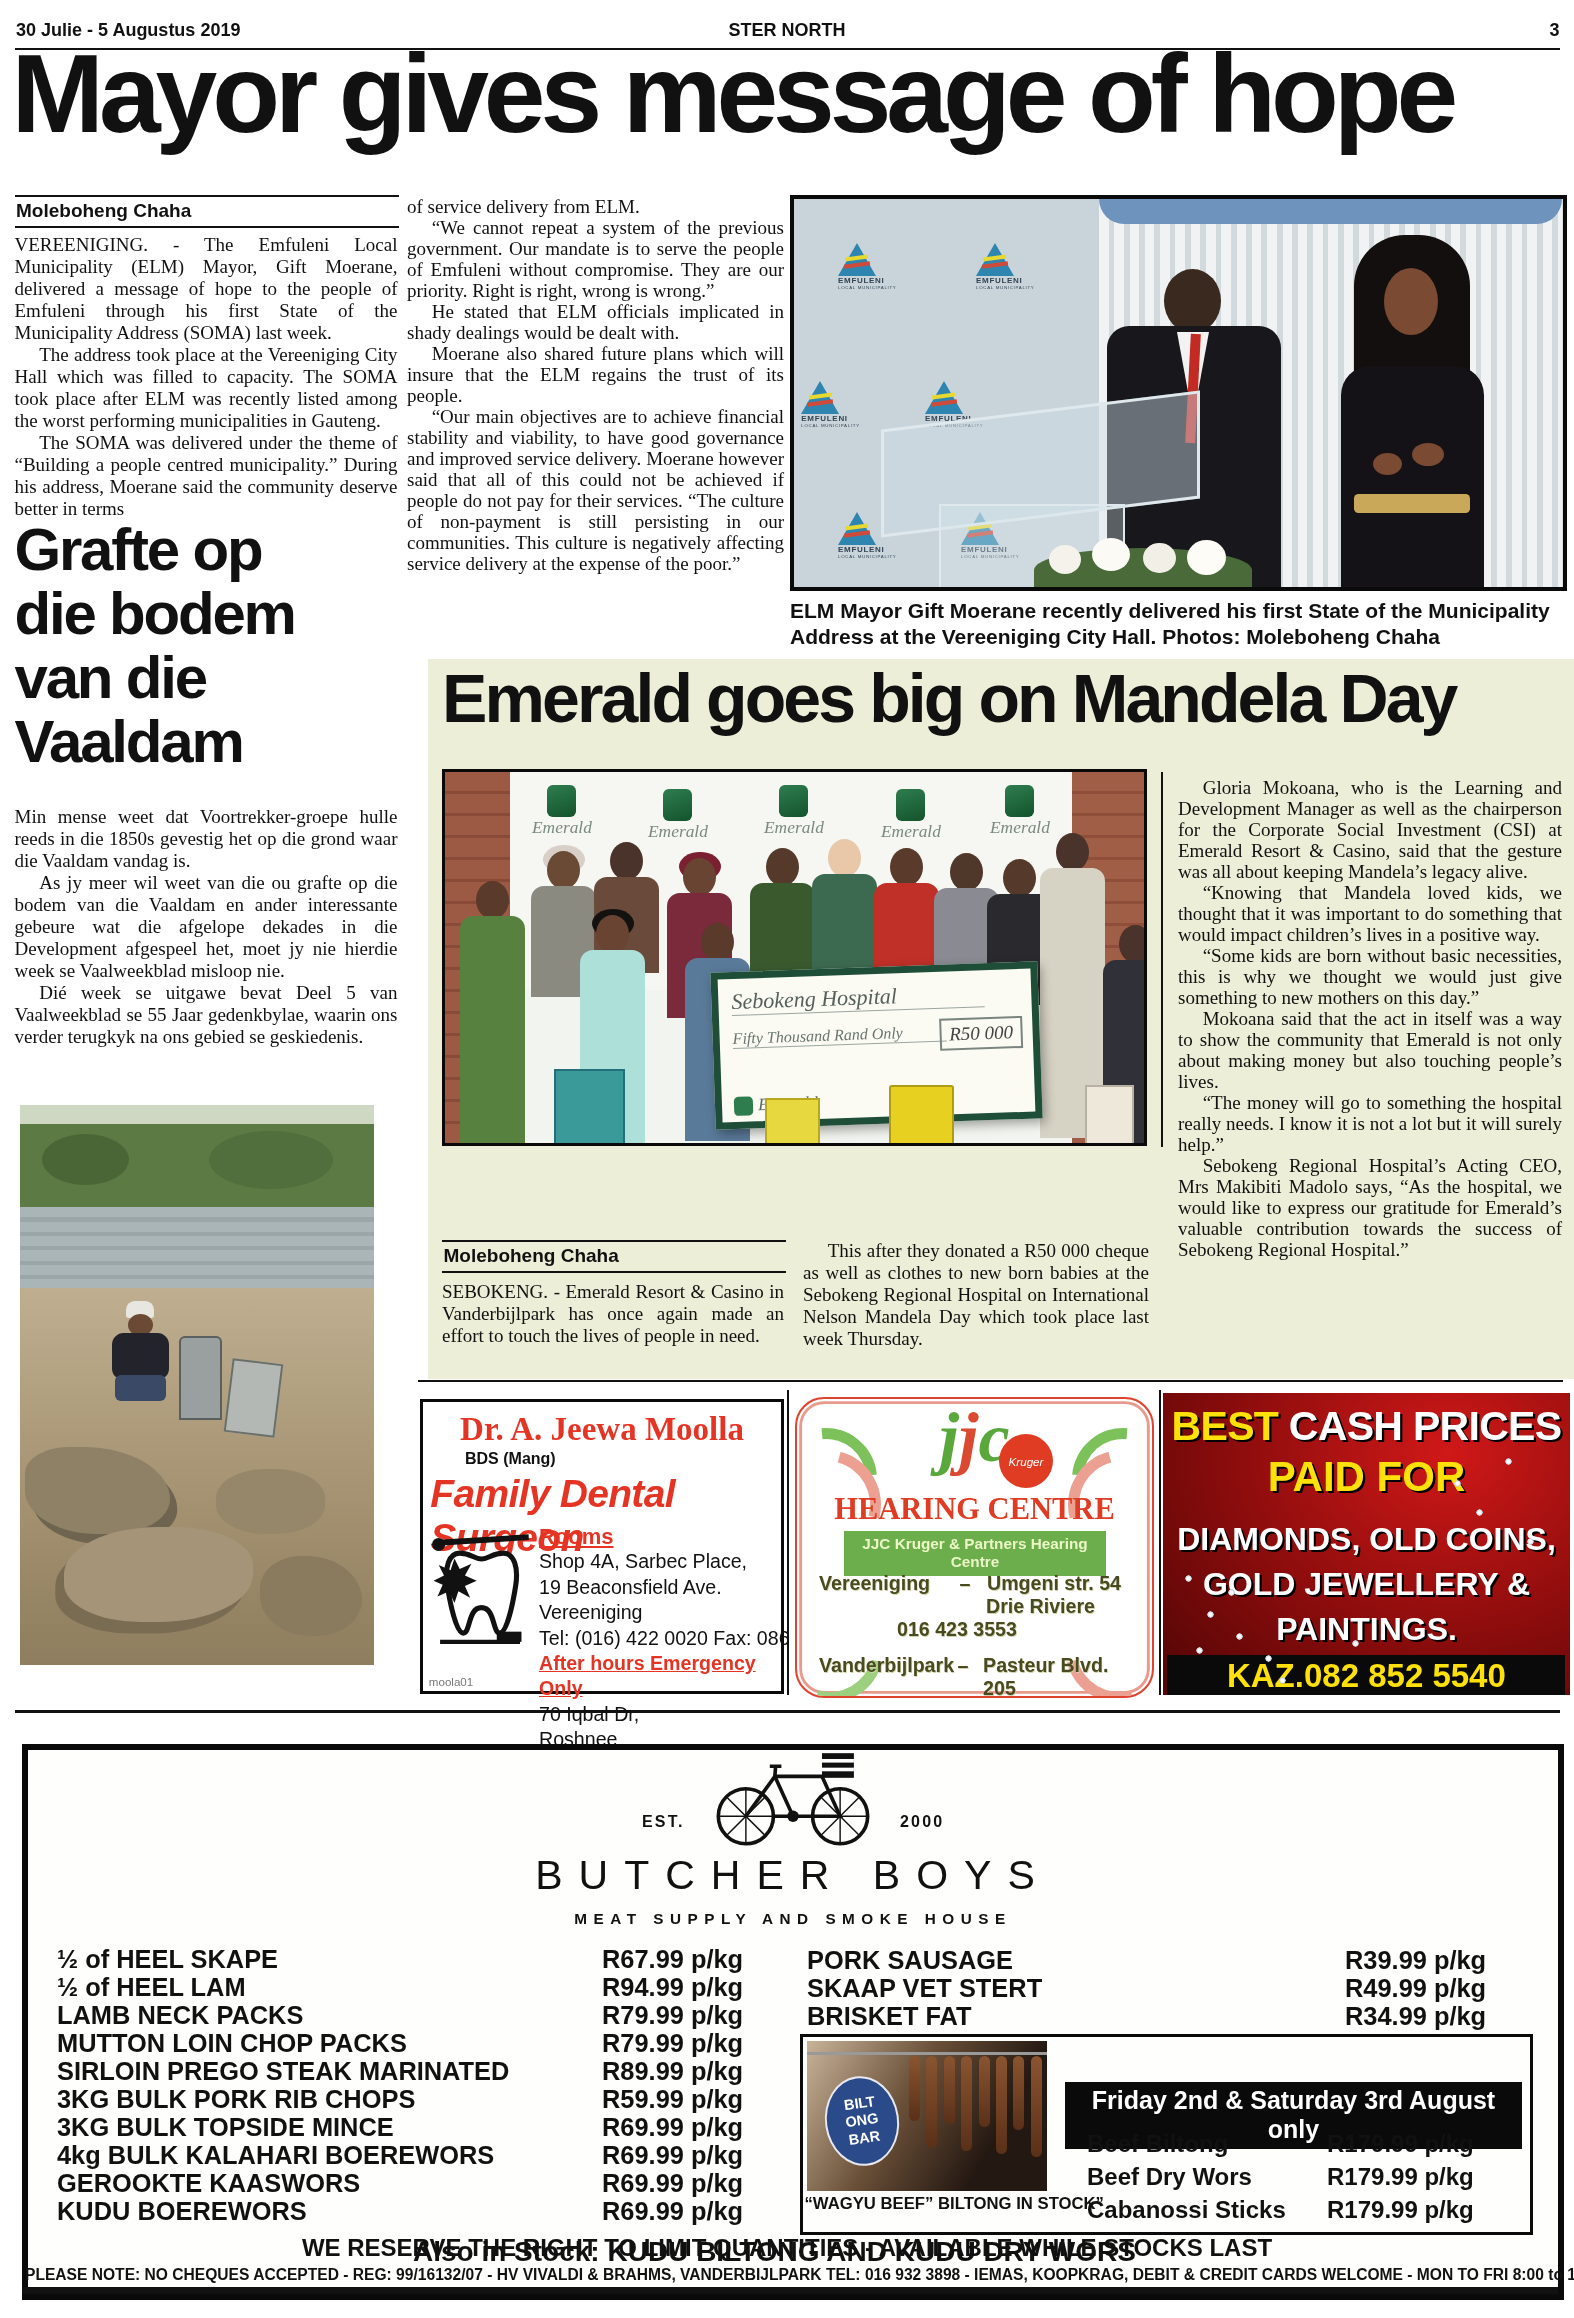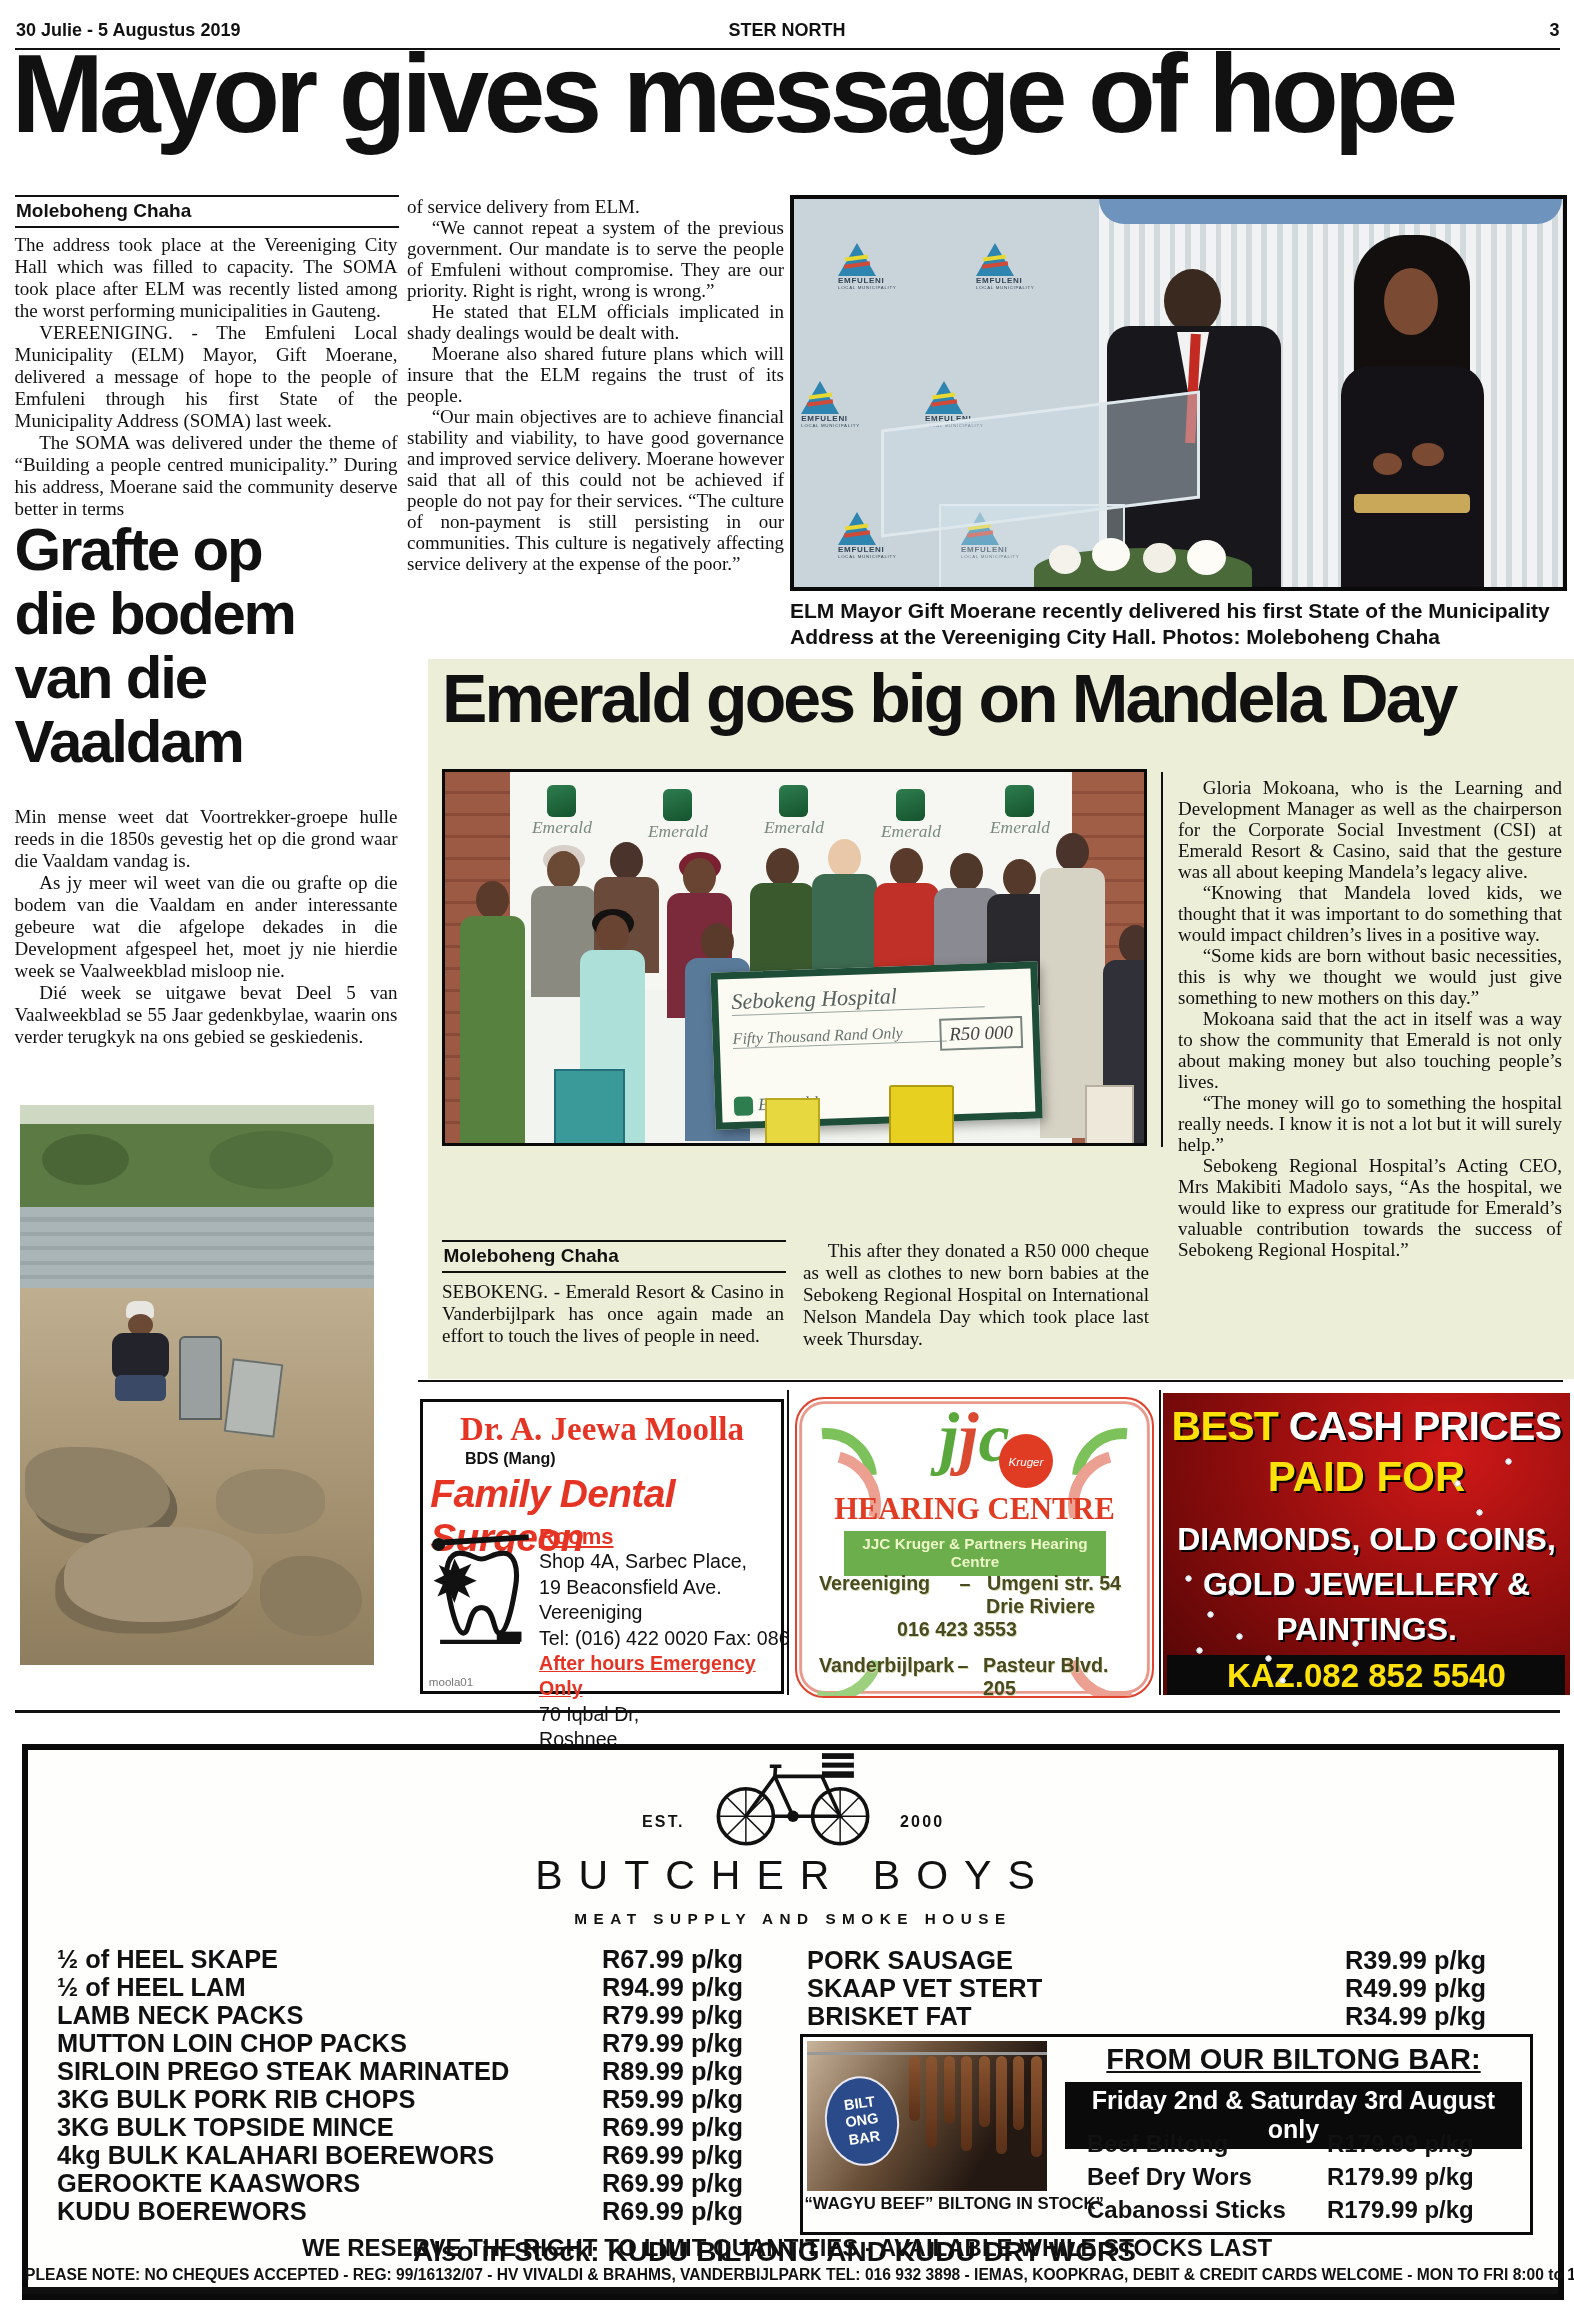--- a/index.html
+++ b/index.html
@@ -35,22 +35,22 @@
 
   <div class="abs" style="left:16px;top:20.4px;font-size:18px;font-weight:bold;">30 Julie - 5 Augustus 2019</div>
   <div class="abs" style="left:0;top:20.4px;width:1574px;text-align:center;font-size:18px;font-weight:bold;">STER NORTH</div>
   <div class="abs" style="right:14.5px;top:20.4px;font-size:18px;font-weight:bold;">3</div>
   <div class="abs rule" style="left:14.5px;top:48px;width:1545px;height:2.2px;"></div>
 
   <div class="abs bighead" style="left:11.6px;top:42px;font-size:111px;">Mayor gives message of hope</div>
 
   <div class="abs byline-box" style="left:14.5px;top:195px;width:383px;font-size:19px;padding:2.9px 0 4.4px 1.5px;">Moleboheng Chaha</div>
   <div class="abs serif just ind" style="left:14.5px;top:234px;width:383px;font-size:19px;line-height:22px;">
+    <p>VEREENIGING. - The Emfuleni Local Municipality (ELM) Mayor, Gift Moerane, delivered a message of hope to the people of Emfuleni through his first State of the Municipality Address (SOMA) last week.</p>
     <p>The address took place at  the Vereeniging City Hall which was filled to capacity. The SOMA took place after ELM was recently listed among the worst performing municipalities in Gauteng.</p>
-    <p>VEREENIGING. - The Emfuleni Local Municipality (ELM) Mayor, Gift Moerane, delivered a message of hope to the people of Emfuleni through his first State of the Municipality Address (SOMA) last week.</p>
     <p>The SOMA was delivered under the theme of “Building a people centred municipality.” During his address, Moerane said the community deserve better in terms</p>
   </div>
 
   <div class="abs serif just ind" style="left:407px;top:196px;width:377px;font-size:19px;line-height:21px;">
     <p>of service delivery from ELM.</p>
     <p>“We cannot repeat a system of the previous government. Our mandate is to serve the people of Emfuleni without compromise. They are our priority. Right is right, wrong is wrong.”</p>
     <p>He stated that ELM officials implicated in shady dealings would be dealt with.</p>
     <p>Moerane also shared future plans which will insure that the ELM regains the trust of its people.</p>
     <p>“Our main objectives are to achieve financial stability and viability, to have good governance and improved service delivery. Moerane however said that all of this could not be achieved if people do not pay for their services. “The culture of non-payment is still persisting in our communities. This culture is negatively affecting service delivery at the expense of the poor.”</p>
   </div>
@@ -473,21 +473,20 @@
           <div class="abs" style="left: 119px; top: 14.5px; width: 11px; height: 92px; border-radius: 5.8px; background: linear-gradient(rgb(138, 84, 48), rgb(90, 48, 24));"></div>
           <div class="abs" style="left: 137px; top: 14.5px; width: 11px; height: 68px; border-radius: 5.8px; background: linear-gradient(rgb(138, 84, 48), rgb(90, 48, 24));"></div>
           <div class="abs" style="left: 154px; top: 14.5px; width: 11px; height: 95px; border-radius: 5.8px; background: linear-gradient(rgb(138, 84, 48), rgb(90, 48, 24));"></div>
           <div class="abs" style="left: 172px; top: 14.5px; width: 11px; height: 71px; border-radius: 5.8px; background: linear-gradient(rgb(138, 84, 48), rgb(90, 48, 24));"></div>
           <div class="abs" style="left: 189px; top: 14.5px; width: 11px; height: 98px; border-radius: 5.8px; background: linear-gradient(rgb(138, 84, 48), rgb(90, 48, 24));"></div>
           <div class="abs" style="left: 206px; top: 14.5px; width: 11px; height: 74px; border-radius: 5.8px; background: linear-gradient(rgb(138, 84, 48), rgb(90, 48, 24));"></div>
           <div class="abs" style="left: 224px; top: 14.5px; width: 11px; height: 101px; border-radius: 5.8px; background: linear-gradient(rgb(138, 84, 48), rgb(90, 48, 24));"></div>
         </div>
       <div class="abs" style="left:1.5px;top:157px;width:250px;font-size:16.7px;font-weight:bold;white-space:nowrap;">“WAGYU BEEF” BILTONG IN STOCK”</div>
 
-      <div class="abs" style="left:262px;top:5.8px;width:457px;text-align:center;font-size:29px;font-weight:bold;text-decoration:underline;">FROM OUR BILTONG BAR:</div>
       <div class="abs" style="left:262px;top:45px;width:457px;background:#0a0a0a;color:#fff;text-align:center;font-size:25px;font-weight:bold;padding:4.4px 0;">Friday 2nd &amp; Saturday 3rd August only</div>
       <div id="biltong-rows" class="abs" style="left:284px;top:90px;width:414px;font-size:24px;line-height:33px;">
           <div class="bb-row">
             <span>Beef Biltong</span>
             <span style="width: 174px; text-align: left;">R179.99 p/kg</span>
           </div>
           <div class="bb-row">
             <span>Beef Dry Wors</span>
             <span style="width: 174px; text-align: left;">R179.99 p/kg</span>
           </div>

